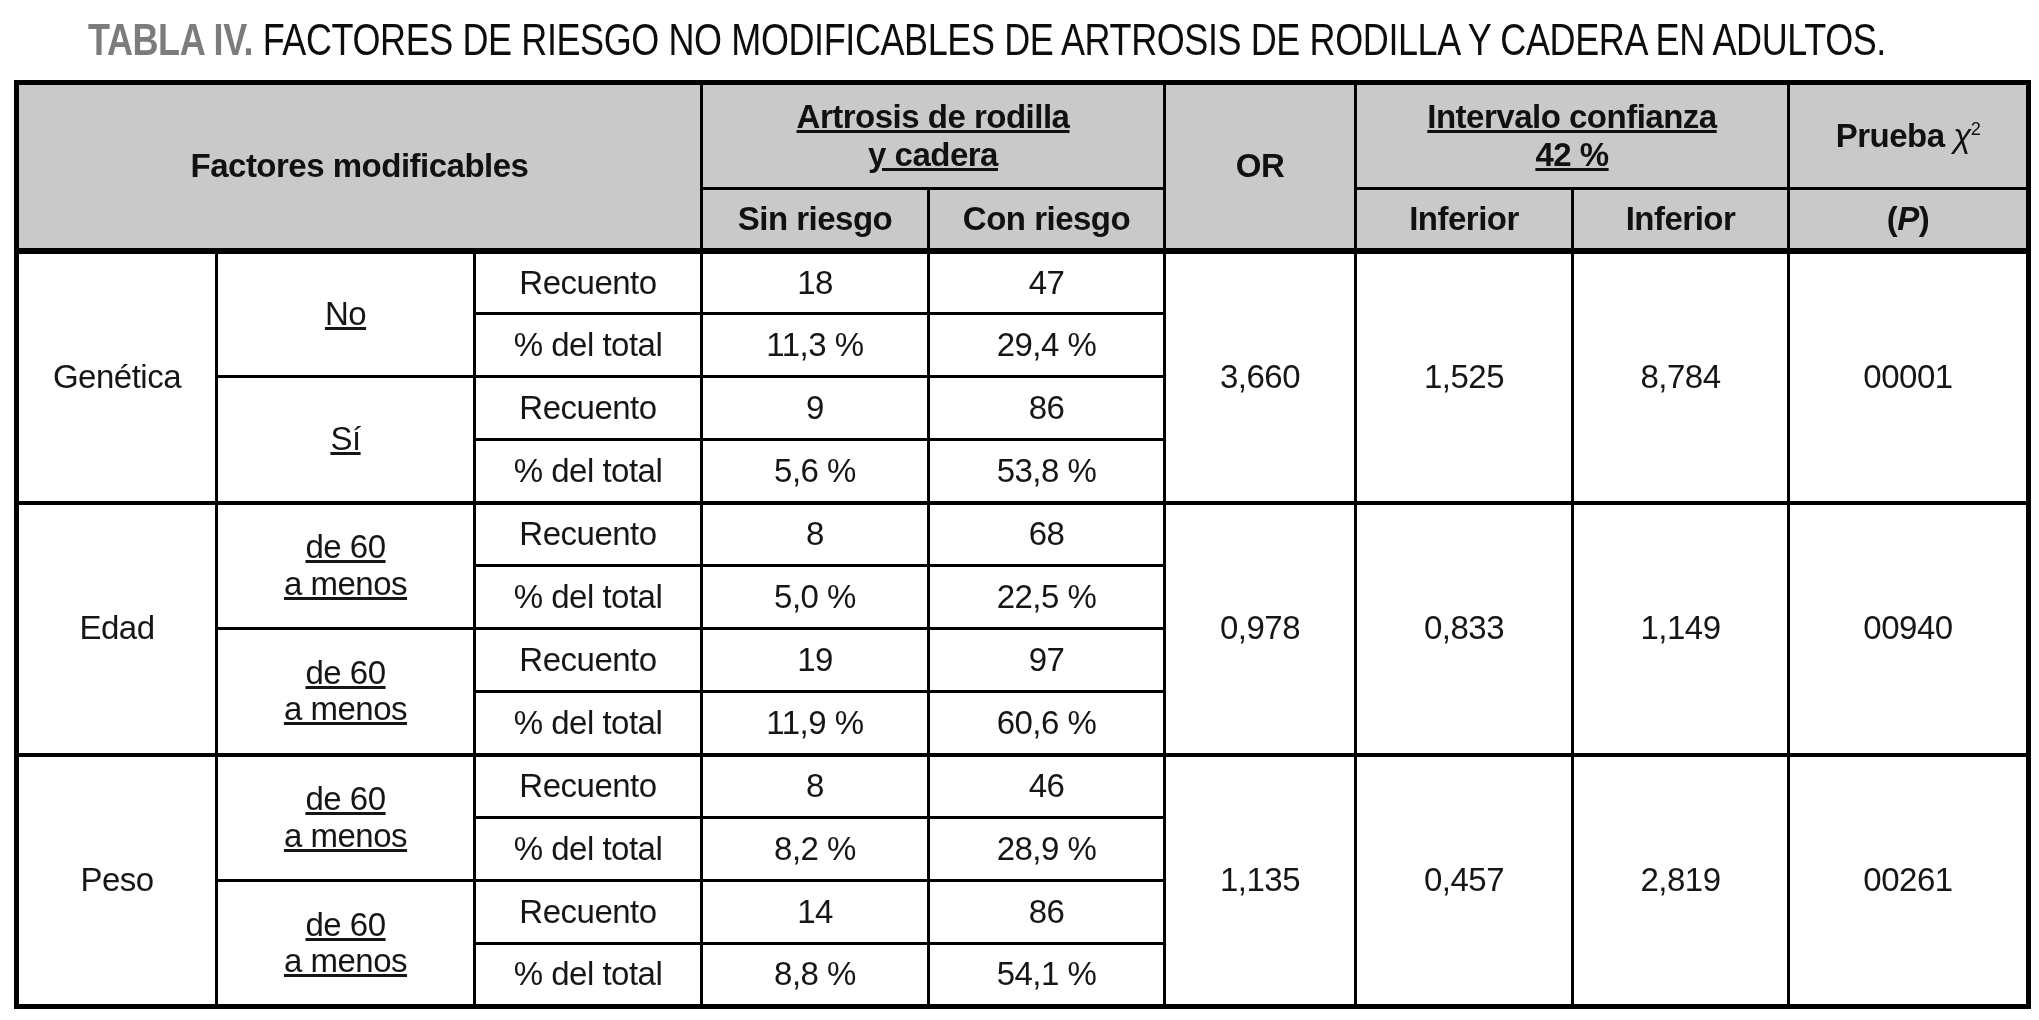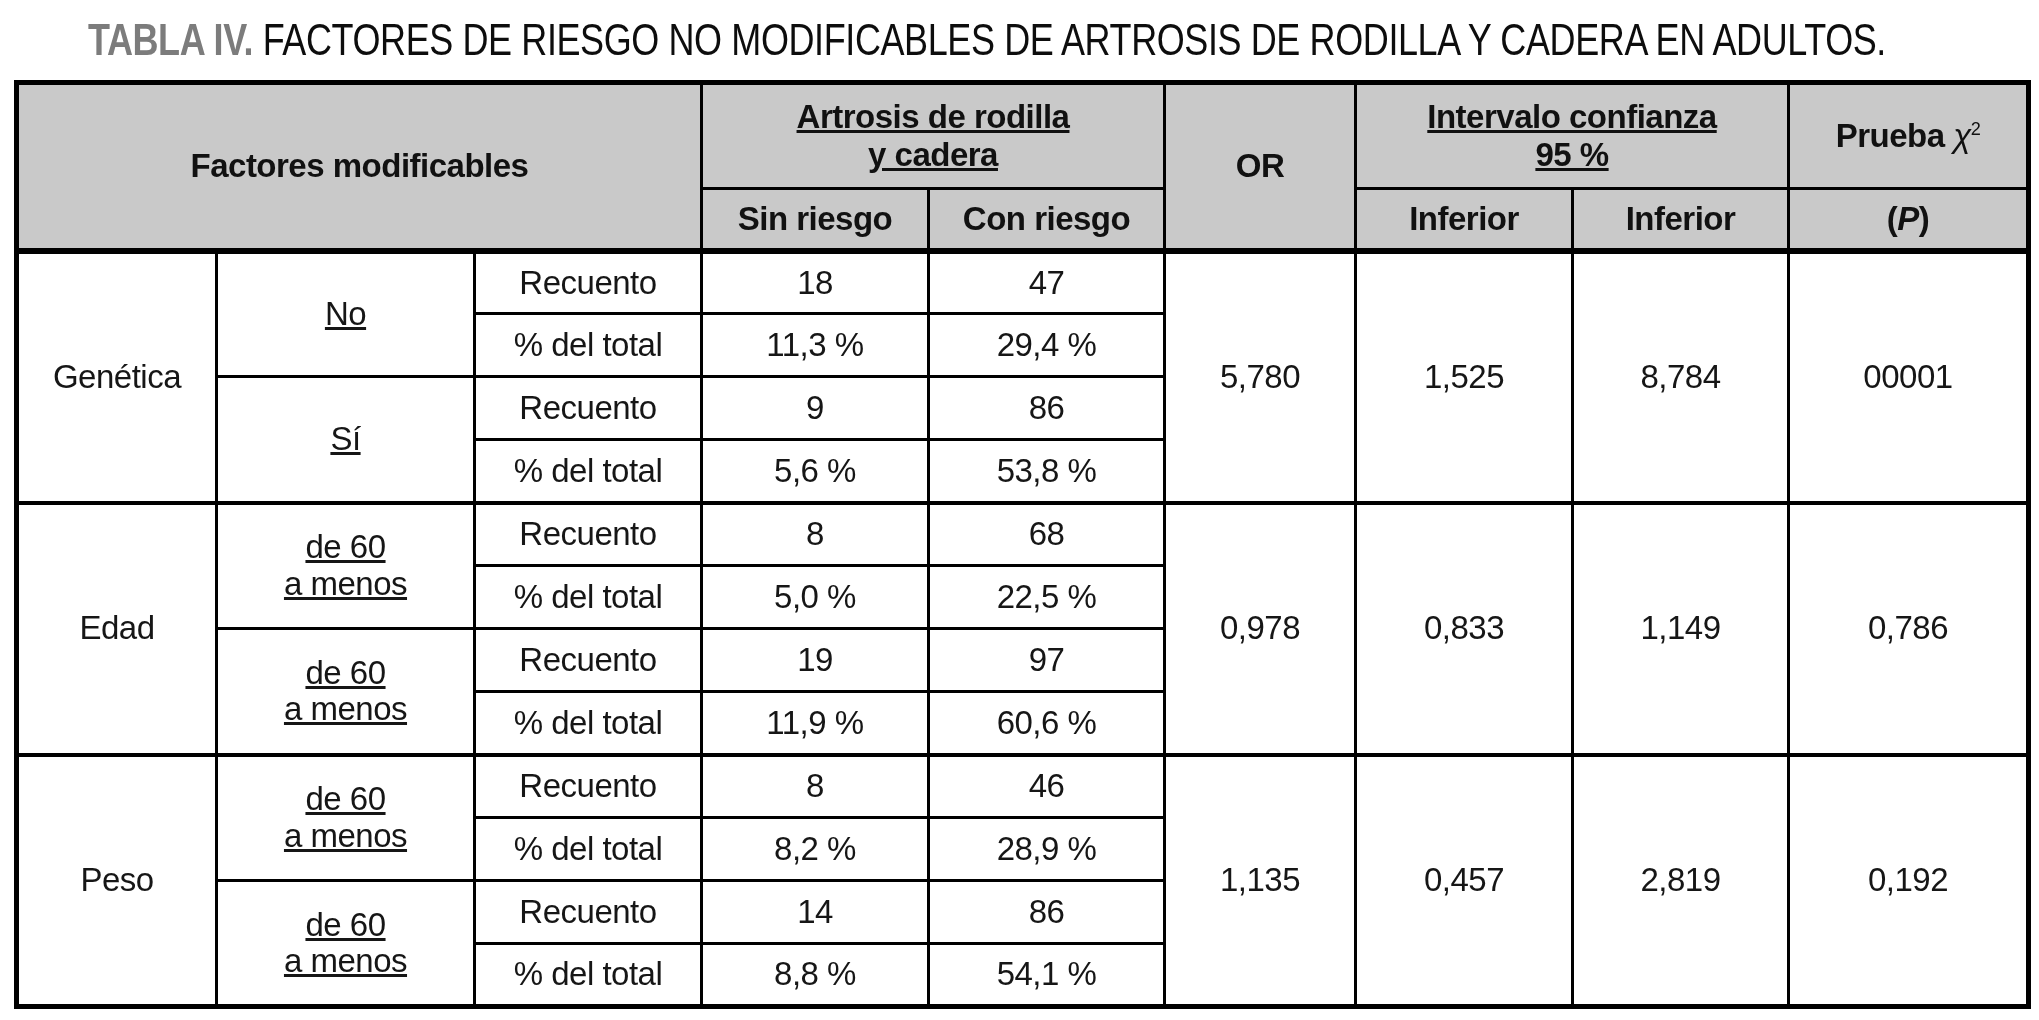--- a/index.html
+++ b/index.html
@@ -115,40 +115,40 @@
         <col style="width:216px">
         <col style="width:240px">
     </colgroup>
     <thead>
       <tr class="h1">
         <th colspan="3" rowspan="2">Factores modificables</th>
         <th colspan="2" class="pre">Artrosis de rodilla
 y cadera</th>
         <th rowspan="2">OR</th>
         <th colspan="2" class="pre">Intervalo confianza
-95 %</th>
+42 %</th>
         <th><span>Prueba</span> <span class="chi">χ</span><span class="chi-sup">2</span></th>
       </tr>
       <tr class="h2">
         <th>Sin riesgo</th>
         <th>Con riesgo</th>
         <th>Inferior</th>
         <th>Inferior</th>
         <th><span>(</span><span class="p-letter">P</span><span>)</span></th>
       </tr>
     </thead>
     <tbody>
 
       <tr class="sec-start">
         <td rowspan="4">Genética</td>
         <td rowspan="2" class="pre">No</td>
         <td>Recuento</td>
         <td>18</td>
         <td>47</td>
-        <td rowspan="4">5,780</td>
+        <td rowspan="4">3,660</td>
         <td rowspan="4">1,525</td>
         <td rowspan="4">8,784</td>
         <td rowspan="4">00001</td>
       </tr>
       <tr>
         <td>% del total</td>
         <td>11,3 %</td>
         <td>29,4 %</td>
       </tr>
       <tr>
@@ -166,21 +166,21 @@
       <tr class="sec-start">
         <td rowspan="4">Edad</td>
         <td rowspan="2" class="pre">de 60
 a menos</td>
         <td>Recuento</td>
         <td>8</td>
         <td>68</td>
         <td rowspan="4">0,978</td>
         <td rowspan="4">0,833</td>
         <td rowspan="4">1,149</td>
-        <td rowspan="4">0,786</td>
+        <td rowspan="4">00940</td>
       </tr>
       <tr>
         <td>% del total</td>
         <td>5,0 %</td>
         <td>22,5 %</td>
       </tr>
       <tr>
         <td rowspan="2" class="pre">de 60
 a menos</td>
         <td>Recuento</td>
@@ -196,21 +196,21 @@
       <tr class="sec-start">
         <td rowspan="4">Peso</td>
         <td rowspan="2" class="pre">de 60
 a menos</td>
         <td>Recuento</td>
         <td>8</td>
         <td>46</td>
         <td rowspan="4">1,135</td>
         <td rowspan="4">0,457</td>
         <td rowspan="4">2,819</td>
-        <td rowspan="4">0,192</td>
+        <td rowspan="4">00261</td>
       </tr>
       <tr>
         <td>% del total</td>
         <td>8,2 %</td>
         <td>28,9 %</td>
       </tr>
       <tr>
         <td rowspan="2" class="pre">de 60
 a menos</td>
         <td>Recuento</td>

